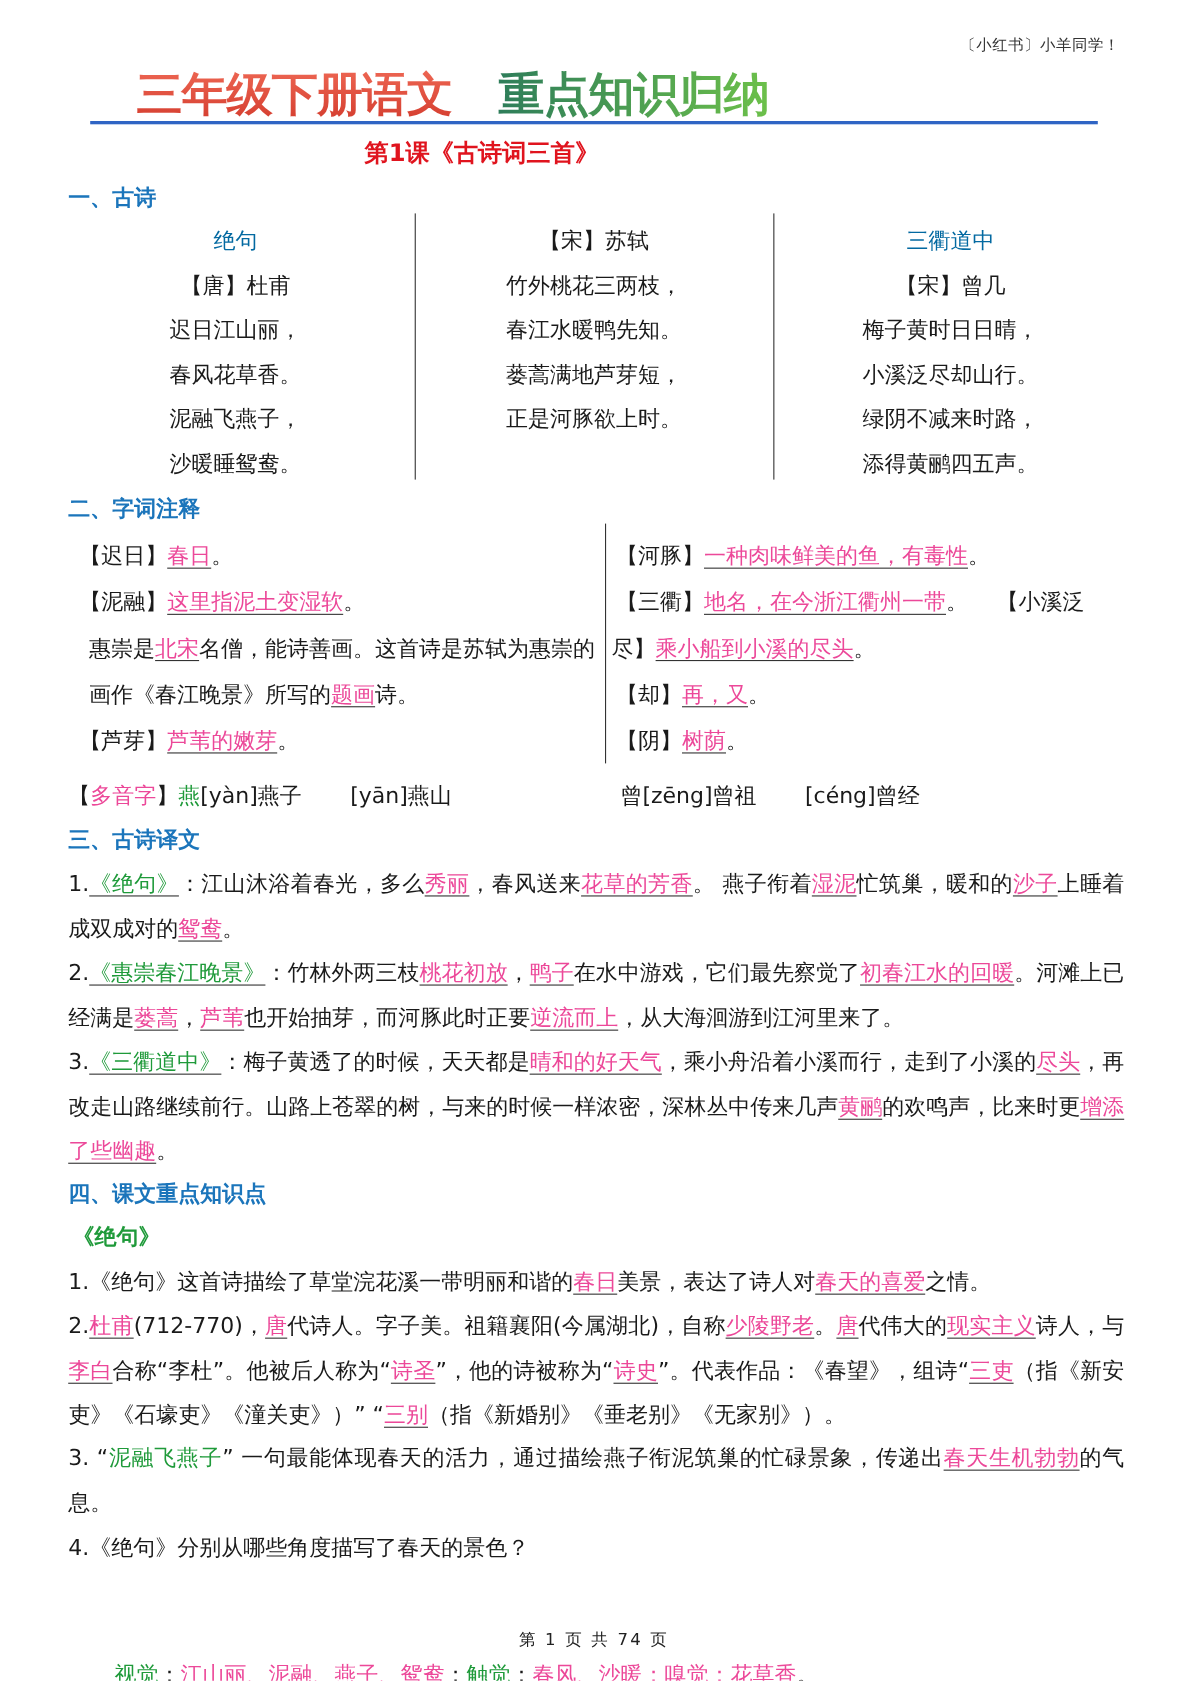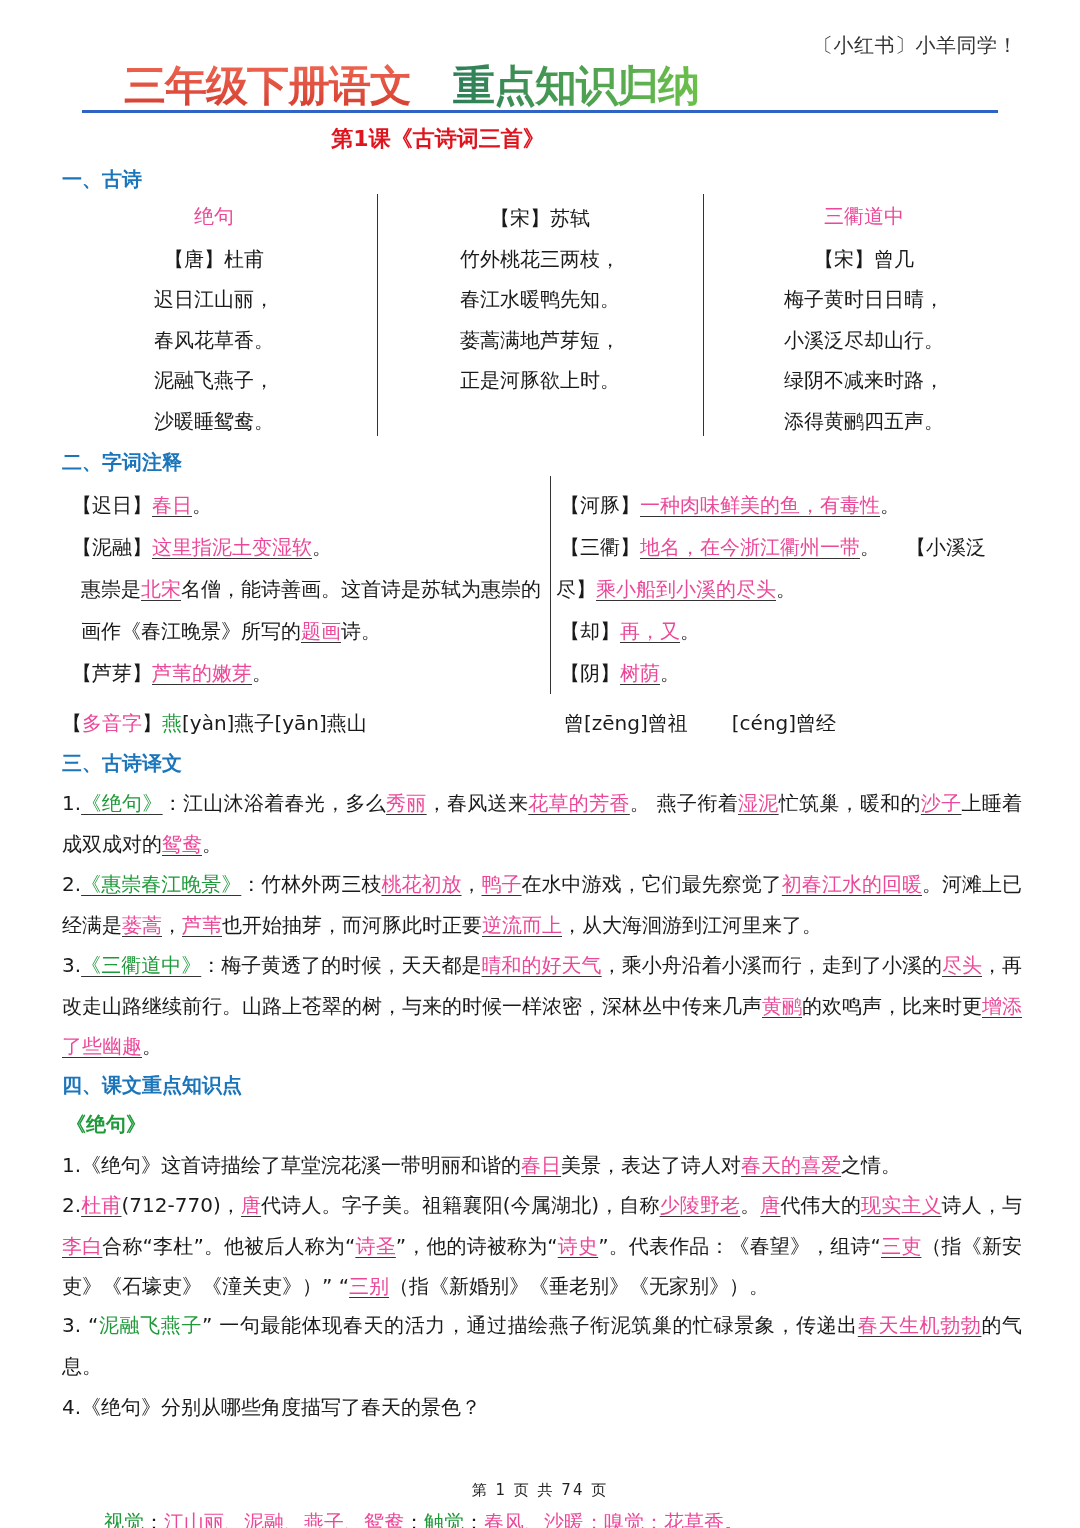--- a/index.html
+++ b/index.html
@@ -1,29 +1,29 @@
 <!DOCTYPE html>
 <html><head>
 <meta charset="utf-8">
 <style>
   html, body { margin: 0; padding: 0; background: #ffffff; }
   body { width: 1080px; height: 1528px; position: relative; overflow: hidden;
          font-family: "DejaVu Sans", "Liberation Sans", sans-serif; color: #1a1a1a; }
   .abs { position: absolute; }
-  .watermark { right: 62px; top: 32px; font-size: 20px; color: #333; letter-spacing: 0.5px; }
+  .watermark { right: 62px; top: 32px; font-size: 14px; color: #333; letter-spacing: 0.5px; }
   .banner { left: 82px; top: 58px; width: 918px; height: 56px; display: flex; align-items: center; }
   .banner span { font-family: "DejaVu Sans", sans-serif; font-weight: bold; font-size: 42px; letter-spacing: -1px; white-space: nowrap; }
   .b1 { color: #2554b0; background: linear-gradient(#3a6fd0, #1c3f96); -webkit-background-clip: text; background-clip: text; -webkit-text-fill-color: transparent; }
   .b2 { color: #e04a3a; margin-left: 42px; background: linear-gradient(#f06a56, #d23a2c); -webkit-background-clip: text; background-clip: text; -webkit-text-fill-color: transparent; }
   .b3 { color: #3a9a4a; margin-left: 42px; background: linear-gradient(90deg, #2e7d5a, #6cc04a); -webkit-background-clip: text; background-clip: text; -webkit-text-fill-color: transparent; }
   .banner-rule { left: 82px; top: 110px; width: 916px; height: 3px; background: #2f64c4; }
   .lesson-title { left: 0; width: 876px; top: 124px; text-align: center; font-size: 22px; font-weight: bold; color: #e0141e; }
   .h-sec { left: 62px; font-size: 20px; font-weight: bold; color: #1b75bb; }
   .poem-col { top: 198px; width: 320px; text-align: center; font-size: 20px; line-height: 40.5px; }
-  .poem-col .pt { color: #ec4899; font-family: Liberation Mono, monospace; }
+  .poem-col .pt { color: #0369a1; }
   .vline { width: 1px; background: #333; }
   .gl { font-size: 20px; line-height: 42px; white-space: nowrap; }
   .red { color: #ec4899; }
   .green { color: #1f9a3a; }
   .u { text-decoration: underline; text-decoration-color: #333; text-underline-offset: 4px; text-decoration-thickness: 1px; }
   .para { left: 62px; width: 960px; font-size: 20px; line-height: 40.5px; text-align: justify; }
   .footer { left: 0; width: 1080px; top: 1481px; text-align: center; font-size: 15px; color: #222; letter-spacing: 2px; }
   .sub-h { left: 66px; font-size: 20px; font-weight: bold; color: #1f9a3a; }
 </style>
 </head>
@@ -78,21 +78,21 @@
 <div class="abs vline" style="left:550px; top:476px; height:218px;"></div>
 <div class="abs" style="left:560px; top:484px; width:470px;">
   <div class="gl"><span>【河豚】</span><span class="red u">一种肉味鲜美的鱼，有毒性</span><span>。</span></div>
   <div class="gl"><span>【三衢】</span><span class="red u">地名，在今浙江衢州一带</span><span>。</span><span style="margin-left:26px;">【小溪泛</span></div>
   <div class="gl" style="margin-left:-4px;"><span>尽】</span><span class="red u">乘小船到小溪的尽头</span><span>。</span></div>
   <div class="gl"><span>【却】</span><span class="red u">再，又</span><span>。</span></div>
   <div class="gl"><span>【阴】</span><span class="red u">树荫</span><span>。</span></div>
 </div>
 
 <div class="abs gl" style="left:62px; top:702px;">
-  <span>【</span><span class="red">多音字</span><span>】</span><span class="green">燕</span><span>[yàn]燕子</span><span style="">[yān]燕山</span>
+  <span>【</span><span class="red">多音字</span><span>】</span><span class="green">燕</span><span>[yàn]燕子</span><span style="margin-left:44px;">[yān]燕山</span>
 </div>
 <div class="abs gl" style="left:564px; top:702px;">
   <span>曾[zēng]曾祖</span><span style="margin-left:44px;">[céng]曾经</span>
 </div>
 
 <div class="abs h-sec" style="top:750px;">三、古诗译文</div>
 
 <div class="abs para" style="top:783px;">
   <span>1.</span><span class="green u">《绝句》</span><span>：江山沐浴着春光，多么</span><span class="red u">秀丽</span><span>，春风送来</span><span class="red u">花草的芳香</span><span>。 燕子衔着</span><span class="red u">湿泥</span><span>忙筑巢，暖和的</span><span class="red u">沙子</span><span>上睡着成双成对的</span><span class="red u">鸳鸯</span><span>。</span>
 </div>

